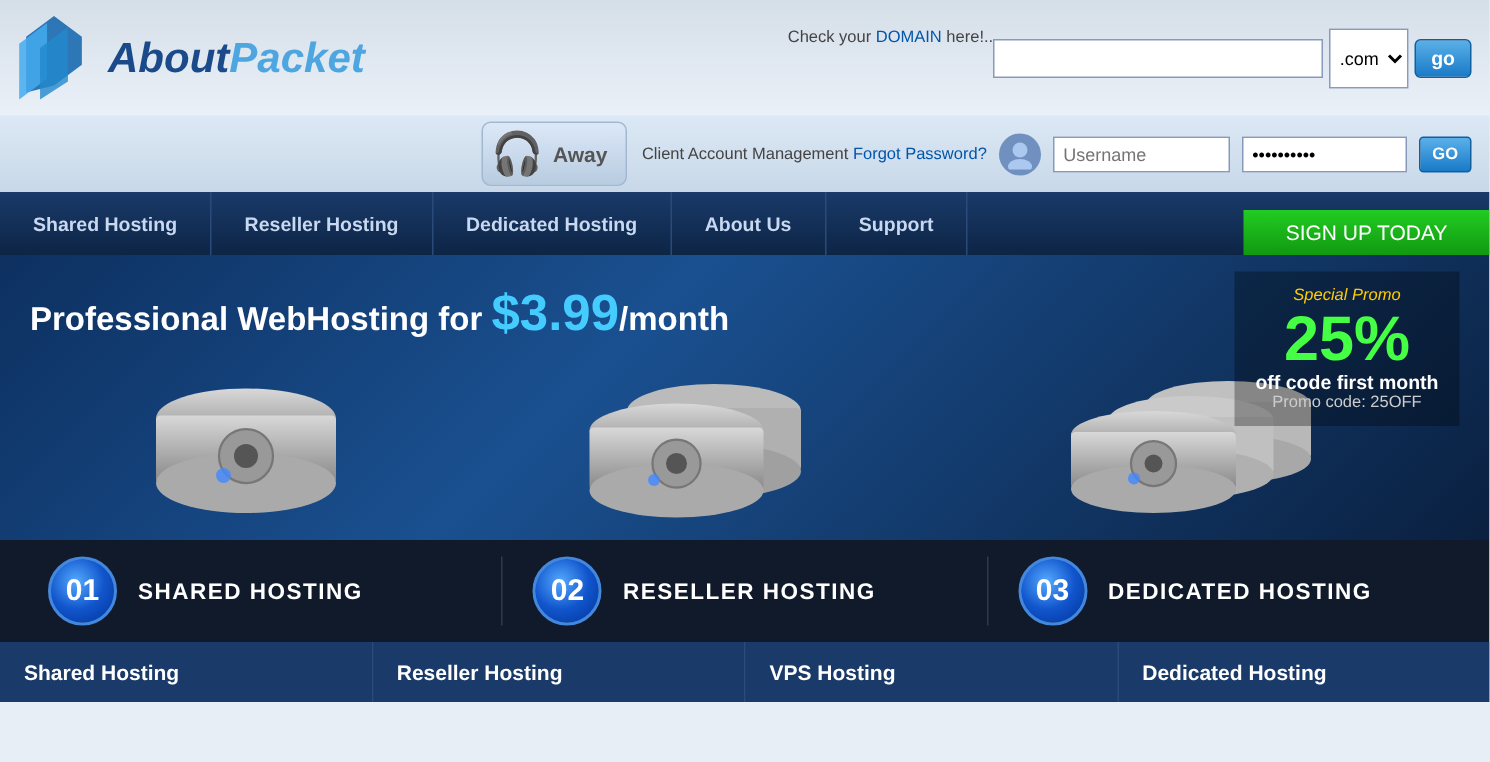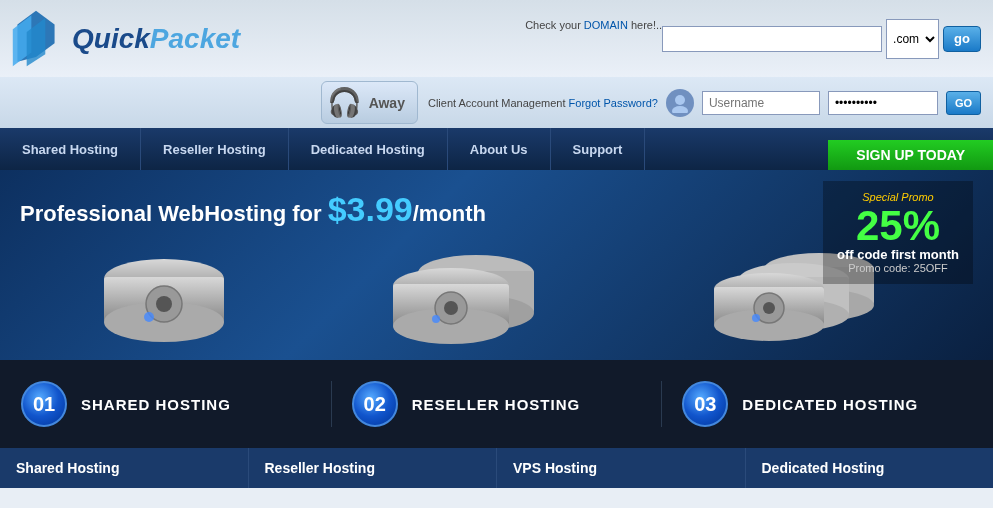--- a/index.html
+++ b/index.html
@@ -123,21 +123,21 @@
       align-items: center;
       cursor: pointer;
       border-right: 1px solid #2a4a7a;
       white-space: nowrap;
       text-decoration: none;
     }
     .nav-signup {
       background: linear-gradient(180deg, #22cc22 0%, #119911 100%);
       color: white;
       font-size: 14px;
-      font-weight: bold;
+      font-weight: normal;
       padding: 0 28px;
       display: flex;
       align-items: center;
       cursor: pointer;
       margin-left: auto;
       white-space: nowrap;
       margin-top: 12px;
     }
 
     
@@ -184,22 +184,22 @@
     .promo-code {
       font-size: 11px;
       color: #ccc;
     }
 
     
     .hosting-bar {
       background: #111a2a;
       display: flex;
       align-items: center;
-      padding: 1px;
-      height: 88px;
+      padding: 12px;
+      height: 68px;
     }
     .hosting-item {
       display: flex;
       align-items: center;
       flex: 1;
       padding: 0 20px;
       gap: 14px;
       cursor: pointer;
     }
     .hosting-item + .hosting-item {
@@ -289,21 +289,21 @@
 
 <div class="header-top">
 
   <div class="logo-area">
     <svg class="logo-icon" viewBox="0 0 60 70" xmlns="http://www.w3.org/2000/svg">
       <polygon points="10,60 10,20 30,5 50,20 50,40 30,55" fill="#1a6ab0" opacity="0.9"></polygon>
       <polygon points="5,65 5,25 25,10 25,50" fill="#44aaee" opacity="0.85"></polygon>
       <polygon points="20,65 20,28 40,13 40,52" fill="#2288cc" opacity="0.8"></polygon>
     </svg>
     <div>
-      <span style="font-size:28px;font-weight:bold;font-style:italic;color:#1a4a8a;">Quick</span><span style="font-size:28px;font-weight:bold;font-style:italic;color:#4da6e0;">Packet</span>
+      <span style="font-size:28px;font-weight:bold;font-style:italic;color:#1a4a8a;">About</span><span style="font-size:28px;font-weight:bold;font-style:italic;color:#4da6e0;">Packet</span>
     </div>
   </div>
 
   <div class="domain-section">
     <div class="domain-label">
       Check your <a href="#">DOMAIN</a> here!..
     </div>
     <div class="domain-row">
       <input type="text" class="domain-input" placeholder="" style="">
       <select class="domain-select">

